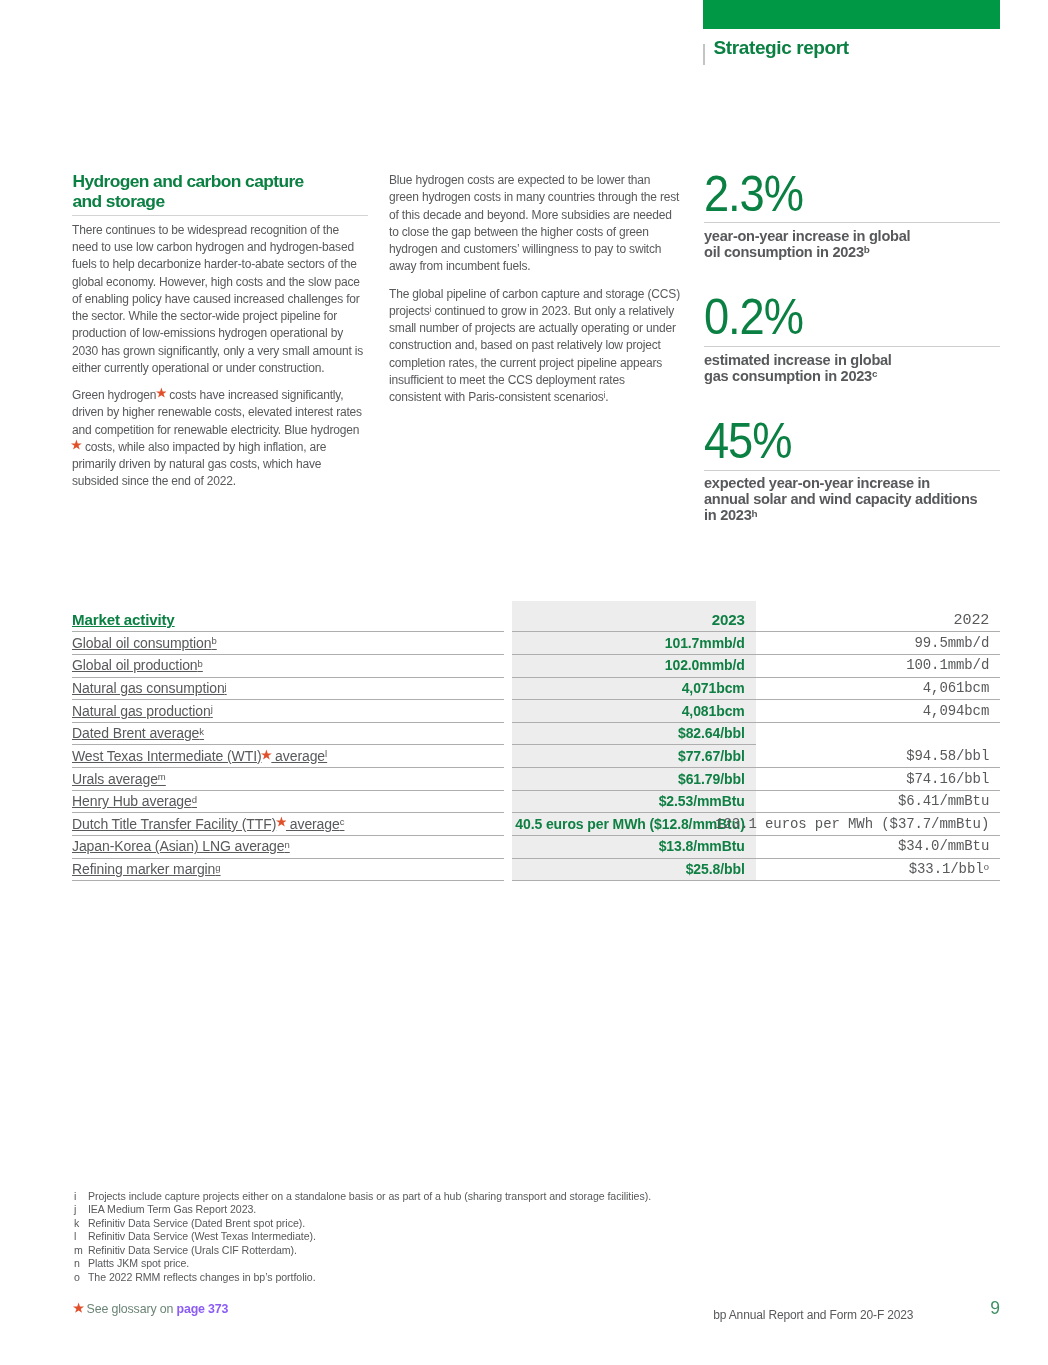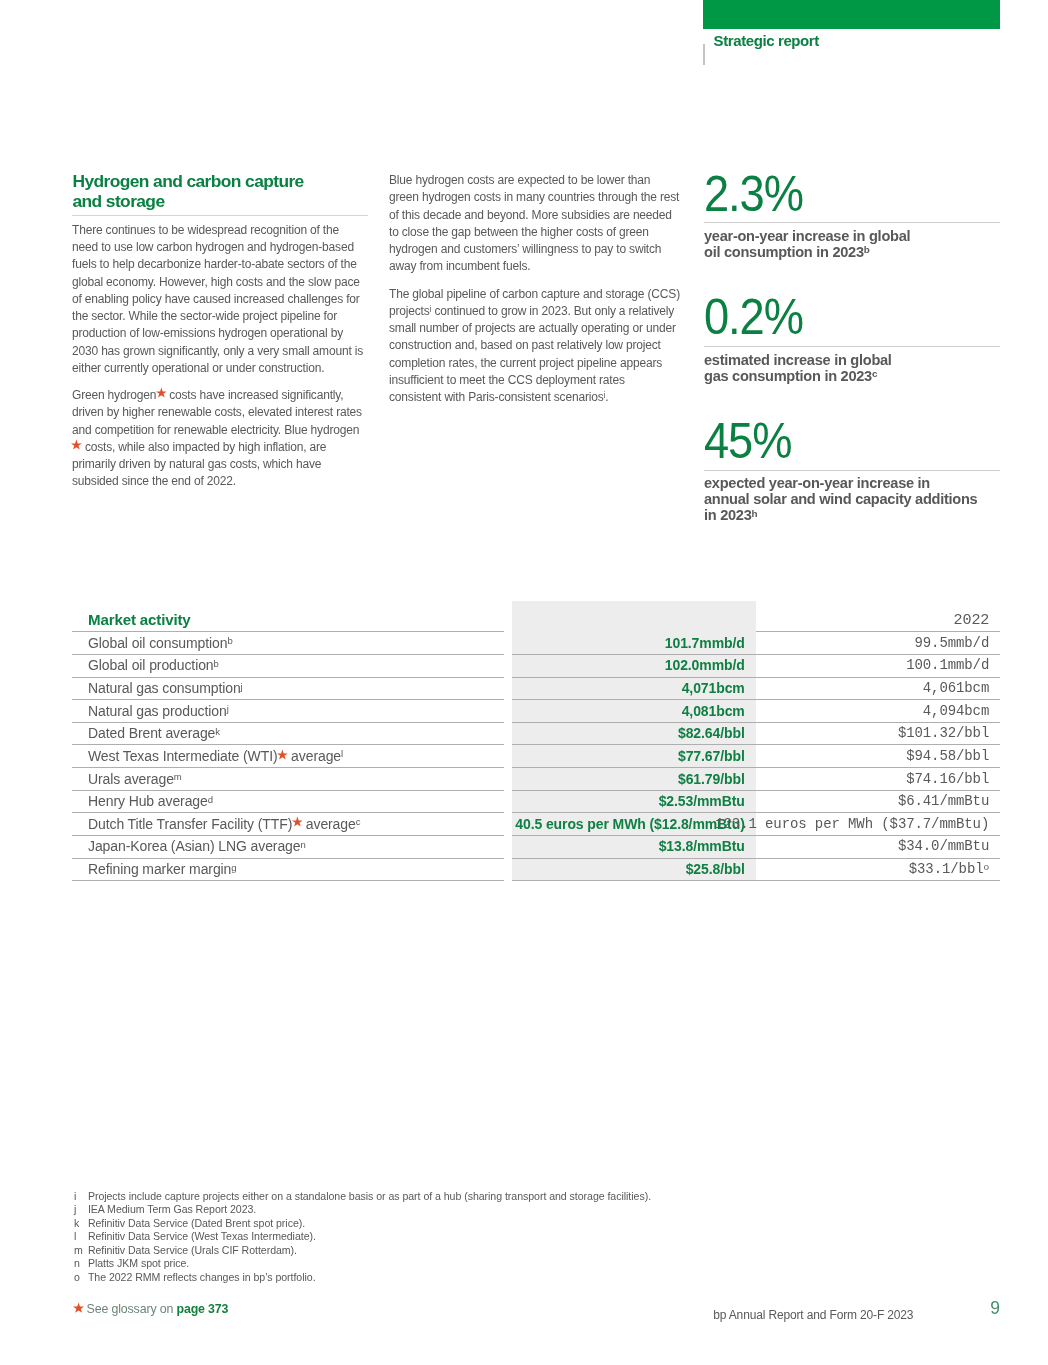--- a/index.html
+++ b/index.html
@@ -8,21 +8,21 @@
     width:1048px;height:1365px;background:#ffffff;
     font-family:"Liberation Sans",sans-serif;
     position:relative;overflow:hidden;
     -webkit-font-smoothing:antialiased;
   }
   .page{position:absolute;left:0;top:0;width:1048px;height:1365px;}
 
   
   .green-bar{position:absolute;left:703.3px;top:0;width:296.3px;height:28.6px;background:#009845;}
   .sec-tick{position:absolute;left:703.2px;top:44.1px;width:1.4px;height:21.1px;background:#c4c4c4;}
-  .sec-label{position:absolute;left:713.6px;top:30px;font-size:15px;line-height:21px;
+  .sec-label{position:absolute;left:713.6px;top:37px;font-size:19px;line-height:21px;
              font-weight:bold;color:#0b8043;letter-spacing:-0.4px;white-space:nowrap;}
 
   
   h1.title{position:absolute;left:72.5px;top:170.5px;width:320px;margin:0;padding:0;
            font-size:17.4px;line-height:20.7px;font-weight:bold;
            color:#0b8043;letter-spacing:-0.6px;white-space:nowrap;}
   .title-rule{position:absolute;left:72px;top:214.6px;width:296.3px;height:1px;background:#d4d4d4;}
 
   .bodycol{position:absolute;font-size:12px;line-height:17.22px;color:#58595b;
            letter-spacing:-0.18px;}
@@ -53,38 +53,38 @@
              background:#ededed;}
   .trow{position:absolute;left:0;width:928px;height:22.63px;}
   .cell-a{position:absolute;left:0;top:0;width:432.4px;height:22.63px;
           border-bottom:1px solid #aeaeae;}
   .cell-b{position:absolute;left:440px;top:0;width:243.5px;height:22.63px;
           border-bottom:1px solid #aeaeae;}
   .cell-c{position:absolute;left:683.5px;top:0;width:244.5px;height:22.63px;
           border-bottom:1px solid #aeaeae;}
   .txt{position:absolute;bottom:4.2px;font-size:14px;line-height:14px;
        color:#58595b;letter-spacing:-0.1px;white-space:nowrap;}
-  .cell-a .txt{left:16px;}
+  .cell-a .txt{left:0;text-decoration:underline;}
   .cell-b .txt{right:10.8px;font-weight:bold;color:#0f7f43;}
   .cell-c .txt{right:10.8px;font-family:Liberation Mono, monospace;}
   .trow.hdr .txt{font-size:15.1px;letter-spacing:-0.15px;bottom:4.0px;}
   .trow.hdr .cell-a .txt{font-weight:bold;color:#0b8043;}
   .trow.hdr .cell-c .txt{font-weight:normal;}
 
   
   .notes{position:absolute;left:72px;top:1189.9px;width:928px;}
   .note{position:absolute;left:0;font-size:10.6px;line-height:13.7px;color:#58595b;
         letter-spacing:-0.05px;height:13.7px;}
   .note .k{position:absolute;left:2px;top:0;}
   .note .t{position:absolute;left:15.9px;top:0;white-space:nowrap;}
 
   
   .footer-glossary{position:absolute;left:73.5px;top:1301.6px;font-size:12.4px;line-height:14px;
                    color:#6b8577;letter-spacing:-0.15px;white-space:nowrap;}
-  .footer-glossary .gp{color:#15803d;font-weight:bold;}
+  .footer-glossary .gp{color:#8b5cf6;font-weight:bold;}
   .footer-report{position:absolute;left:713.2px;top:1301.6px;font-size:12px;line-height:14px;
                  color:#58595b;letter-spacing:-0.15px;white-space:nowrap;margin-top:6px;}
   .footer-page{position:absolute;left:990.3px;top:1297.6px;font-size:17.5px;line-height:20px;
                color:#3f8f63;letter-spacing:0;}
 </style>
 </head>
 <body>
 
 <div class="page">
 
@@ -136,20 +136,23 @@
         </div>
       </div>
     </div>
 
   <div class="tbl" id="market-table">
       <div class="tbl-shade"></div>
       <div class="trow hdr" style="top:0px">
         <div class="cell-a">
           <div class="txt">Market activity</div>
         </div>
+        <div class="cell-b">
+          <div class="txt">2023</div>
+        </div>
         <div class="cell-c">
           <div class="txt">2022</div>
         </div>
       </div>
       <div class="trow" style="top:22.63px">
         <div class="cell-a">
           <div class="txt">Global oil consumption<sup>b</sup></div>
         </div>
         <div class="cell-b">
           <div class="txt">101.7mmb/d</div>
@@ -190,23 +193,20 @@
         <div class="cell-c">
           <div class="txt">4,094bcm</div>
         </div>
       </div>
       <div class="trow" style="top:113.14999999999999px">
         <div class="cell-a">
           <div class="txt">Dated Brent average<sup>k</sup></div>
         </div>
         <div class="cell-b">
           <div class="txt">$82.64/bbl</div>
-        </div>
-        <div class="cell-c">
-          <div class="txt">$101.32/bbl</div>
         </div>
       </div>
       <div class="trow" style="top:135.78px">
         <div class="cell-a">
           <div class="txt">West Texas Intermediate (WTI)<span class="star"><svg viewBox="2.4 1 95.2 88.5" aria-hidden="true">
                 <path fill="#e0512b" d="M50 1 L61.5 34.8 L97.6 34.8 L68.5 55.7 L79.6 89.5 L50 68.6 L20.4 89.5 L31.5 55.7 L2.4 34.8 L38.5 34.8 Z"></path>
               </svg></span> average<sup>l</sup></div>
         </div>
         <div class="cell-b">
           <div class="txt">$77.67/bbl</div>

